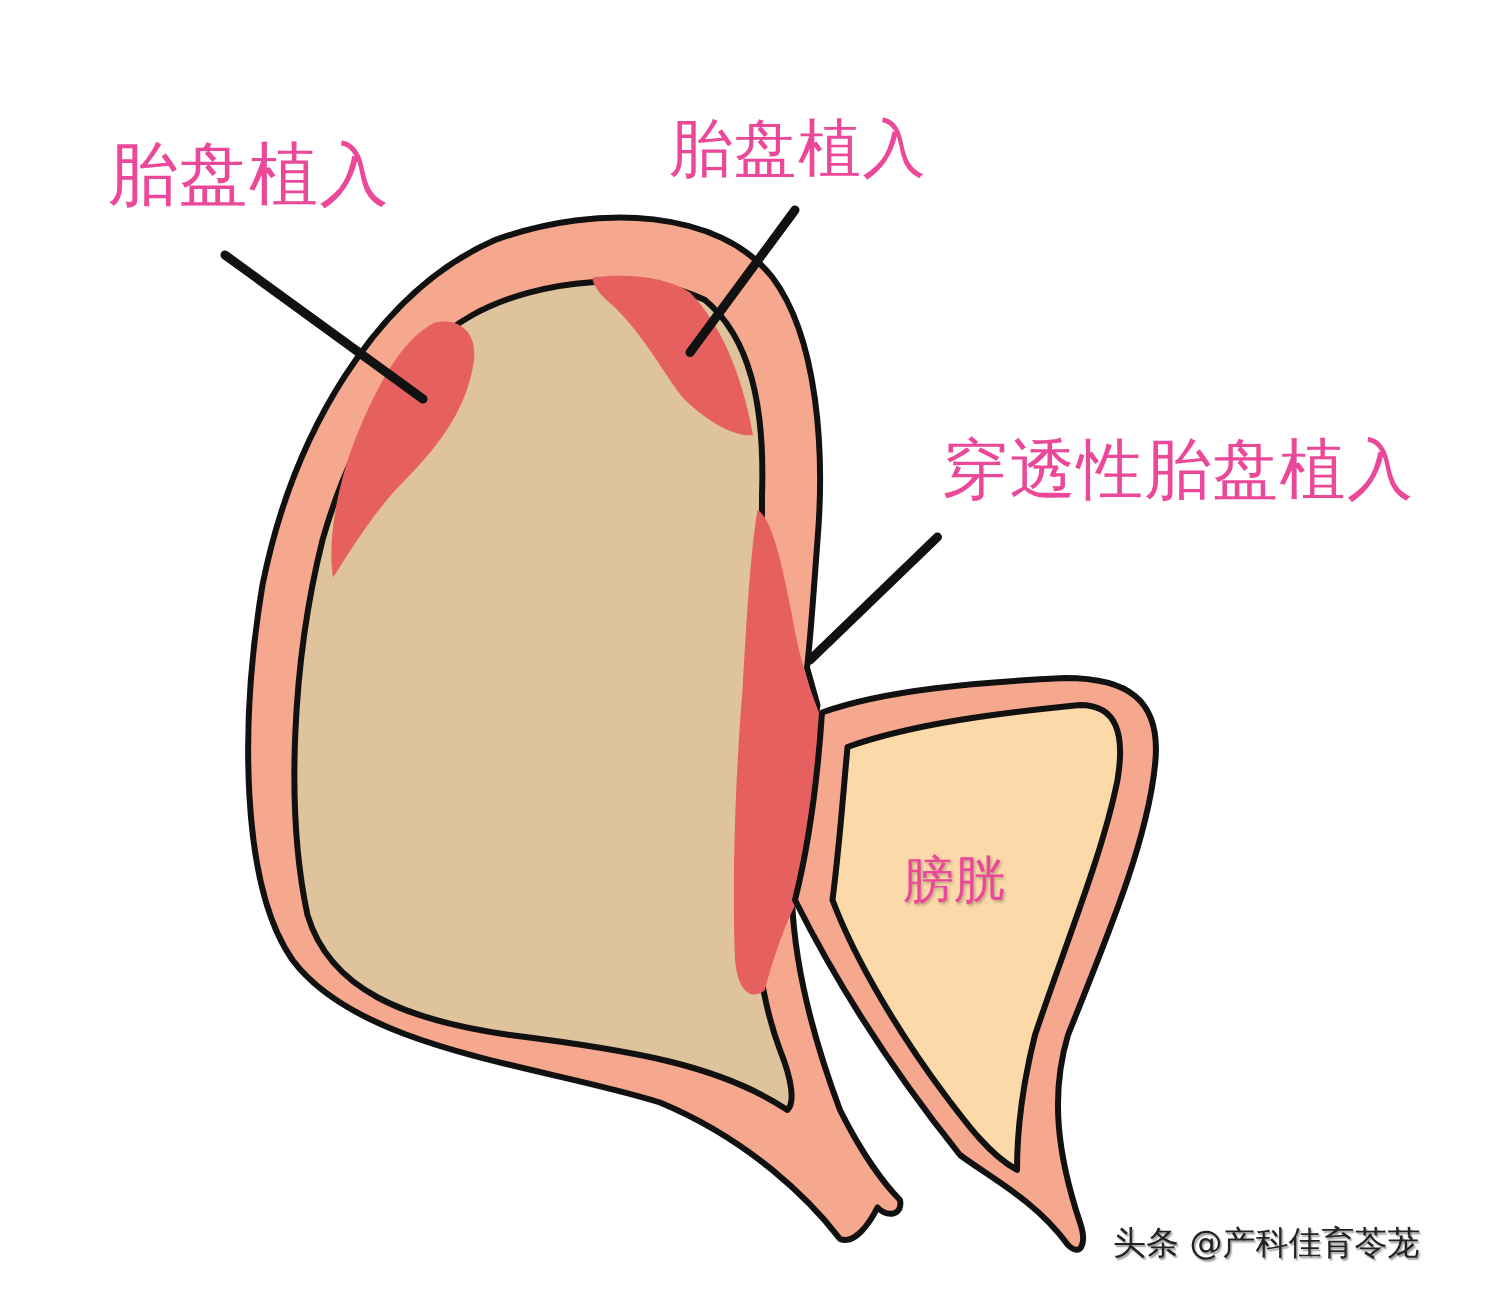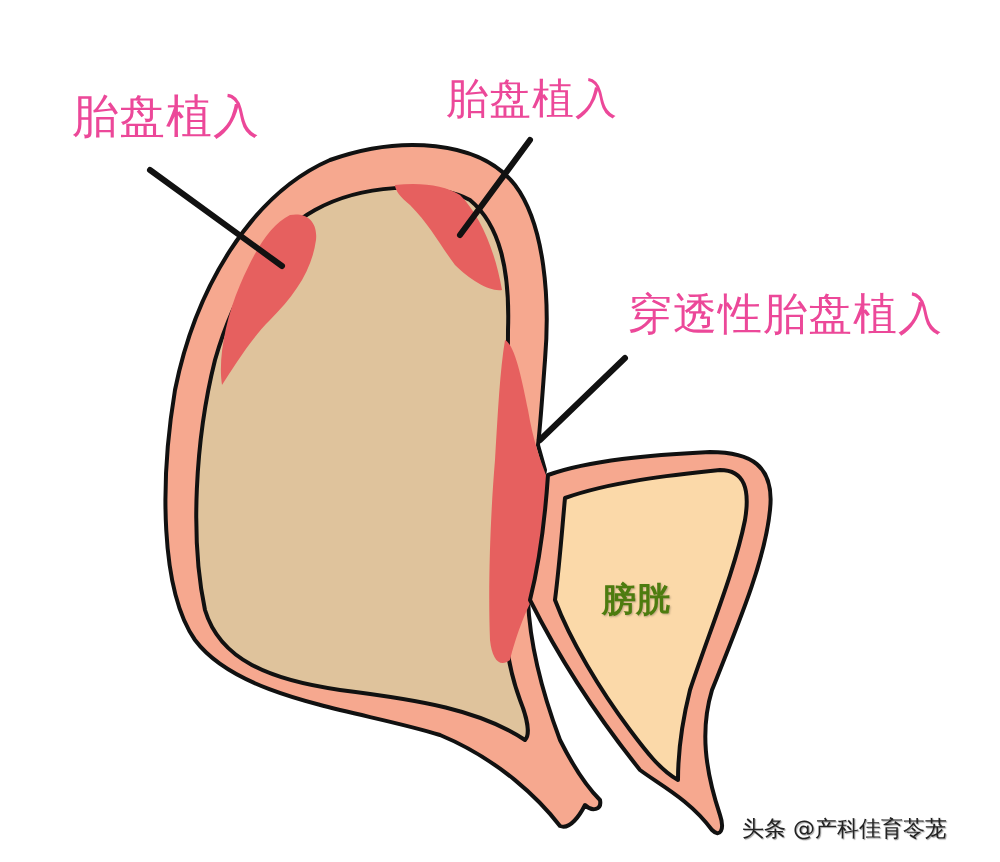--- a/index.html
+++ b/index.html
@@ -3,22 +3,22 @@
 <meta charset="utf-8">
 <style>
   html, body { margin: 0; padding: 0; background: #ffffff; }
   body { width: 1000px; height: 862px; position: relative; overflow: hidden;
          font-family: "DejaVu Sans", "Liberation Sans", sans-serif; }
   #canvas { position: absolute; left: 0; top: 0; width: 1000px; height: 862px; }
   .label { position: absolute; color: #ec4899; white-space: nowrap; line-height: 1; }
   .lbl-acc { left: 72px;  top: 93px;  font-size: 46px; letter-spacing: 1px; }
   .lbl-adh { left: 446px; top: 78px;  font-size: 42px; letter-spacing: 1px; }
   .lbl-pct { left: 580px; top: 292px; font-size: 44px; letter-spacing: 1px; margin-left: 48px; }
-  .lbl-bladder { left: 602px; top: 582px; font-size: 34px; color: #4d7c0f;
-                 text-shadow: 1px 1px 2px rgba(0,0,0,0.25); font-weight: bold; }
+  .lbl-bladder { left: 602px; top: 570px; font-size: 34px; color: #ec4899;
+                 text-shadow: 1px 1px 2px rgba(0,0,0,0.25); }
   .watermark { position: absolute; left: 742px; top: 814px; font-size: 22px; color: #222;
                text-shadow: 1px 1px 1px #999; white-space: nowrap; }
 </style>
 </head>
 <body>
 
 <svg id="canvas" viewBox="0 0 1000 862" xmlns="http://www.w3.org/2000/svg">
 
   <path fill="#f6a88f" stroke="#111" stroke-width="4" stroke-linejoin="round" d="M 330 160
            C 400 135, 480 140, 515 185

